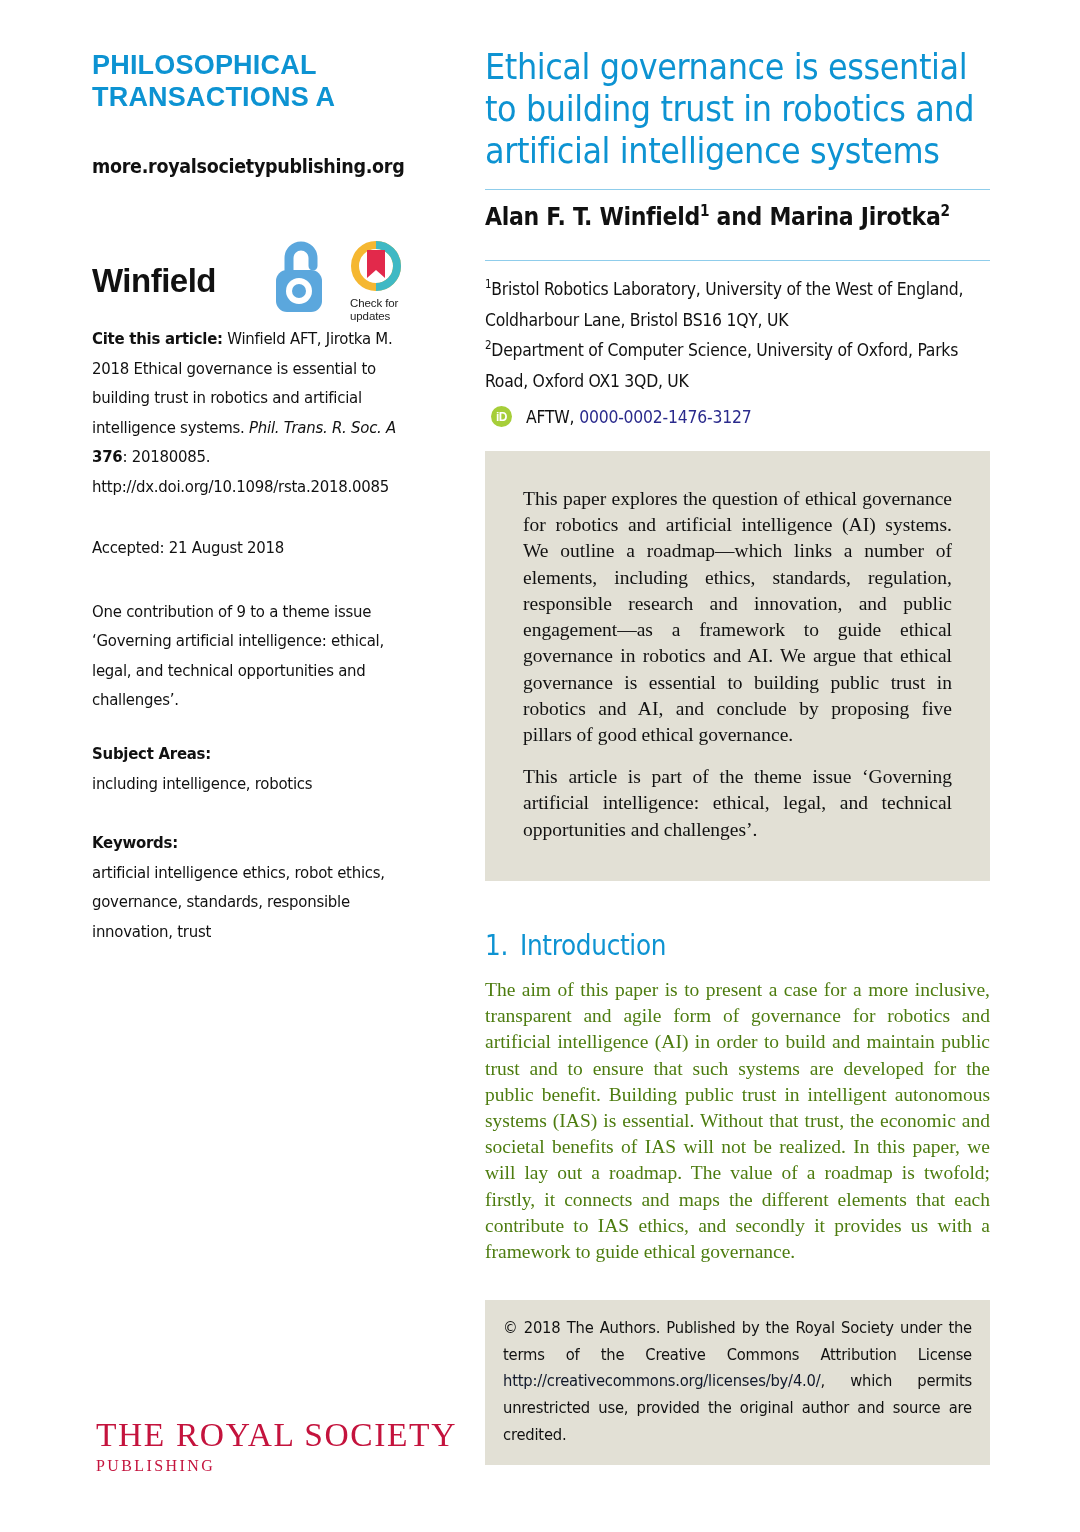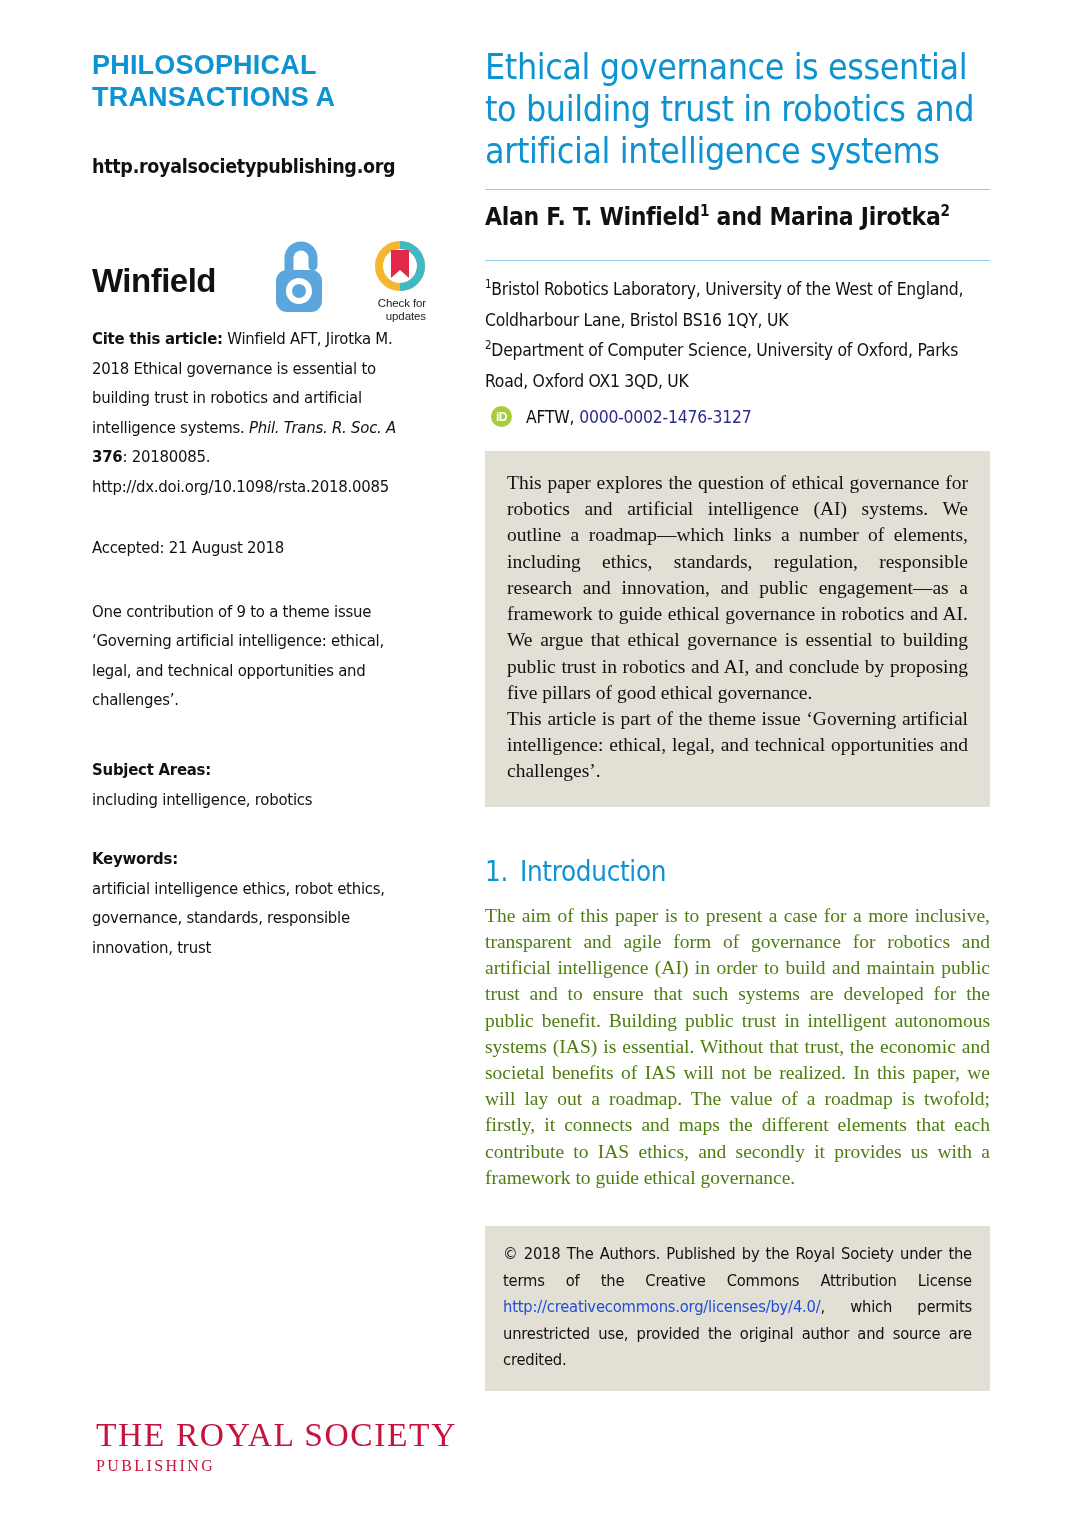--- a/index.html
+++ b/index.html
@@ -61,24 +61,24 @@
     left: 0;
     top: 22px;
   }
   .oa-icon {
     position: absolute;
     left: 180px;
     top: 0px;
   }
   .crossmark {
     position: absolute;
-    left: 242px;
+    left: 258px;
     top: 0px;
     width: 92px;
-    text-align: right;
+    text-align: left;
   }
   .crossmark-text {
     font-size: 11.5px;
     line-height: 1.15;
     color: #222;
     margin-top: 1px;
     letter-spacing: -0.1px;
   }
 
   .side-block {
@@ -86,21 +86,21 @@
     font-size: 16.6px;
     line-height: 1.78;
     color: #111;
     letter-spacing: -0.25px;
   }
   .side-block b { font-weight: bold; }
   .side-block i { font-style: italic; }
   .cite-block { margin-top: 6px; }
   .accepted-block { margin-top: 32px; }
   .contrib-block { margin-top: 34px; }
-  .subject-block { margin-top: 40px; }
+  .subject-block { margin-top: 24px; }
   .keywords-block { margin-top: 30px; }
   .author-corr-block { margin-top: 36px; }
   .maillink { color: #2a2a8c; }
 
   
   .rs-logo {
     position: absolute;
     left: 96px;
     top: 1418px;
     color: #c4133d;
@@ -193,21 +193,21 @@
     margin-top: 24px;
     background: #e2e0d5;
     padding: 19px 22px 22px 22px;
   }
   .abstract-text {
     font-family: "Liberation Serif", serif;
     font-size: 19.5px;
     line-height: 1.345;
     color: #111;
     text-align: justify;
-    margin: 0;
+    margin: 16px;
   }
 
   .section-head {
     color: #0d93d2;
     font-family: "DejaVu Sans Condensed", "Liberation Sans", sans-serif;
     font-size: 27.5px;
     font-weight: normal;
     letter-spacing: -0.3px;
     margin-top: 48px;
   }
@@ -229,35 +229,35 @@
   }
   .copyright-text {
     font-family: "DejaVu Sans Condensed", "Liberation Sans", sans-serif;
     font-size: 16.4px;
     line-height: 1.62;
     color: #111;
     text-align: justify;
     letter-spacing: -0.2px;
     margin: 0;
   }
-  .cc-link { color: #1d4ed8; margin-top: 29px; }
+  .cc-link { color: #0f172a; margin-top: 29px; }
 </style>
 </head>
 <body>
 
 <div class="page">
 
   <div class="sidebar">
 
     <div class="journal-title">
       <div>PHILOSOPHICAL</div>
       <div>TRANSACTIONS A</div>
     </div>
 
-    <div class="journal-url">http.royalsocietypublishing.org</div>
+    <div class="journal-url">more.royalsocietypublishing.org</div>
 
     <div class="research-row">
       <div class="research-label">Winfield</div>
 
       <div class="oa-icon">
         <svg width="58" height="74" viewBox="0 0 58 74" aria-hidden="true">
           <path d="M17 30 L17 18 A12 12 0 0 1 41 18 L41 26" fill="none" stroke="#5ba7dd" stroke-width="9" stroke-linecap="round"></path>
           <rect x="4" y="30" width="46" height="42" rx="11" fill="#5ba7dd"></rect>
           <circle cx="27" cy="51" r="13" fill="#ffffff"></circle>
           <circle cx="27" cy="51" r="7" fill="#5ba7dd"></circle>

